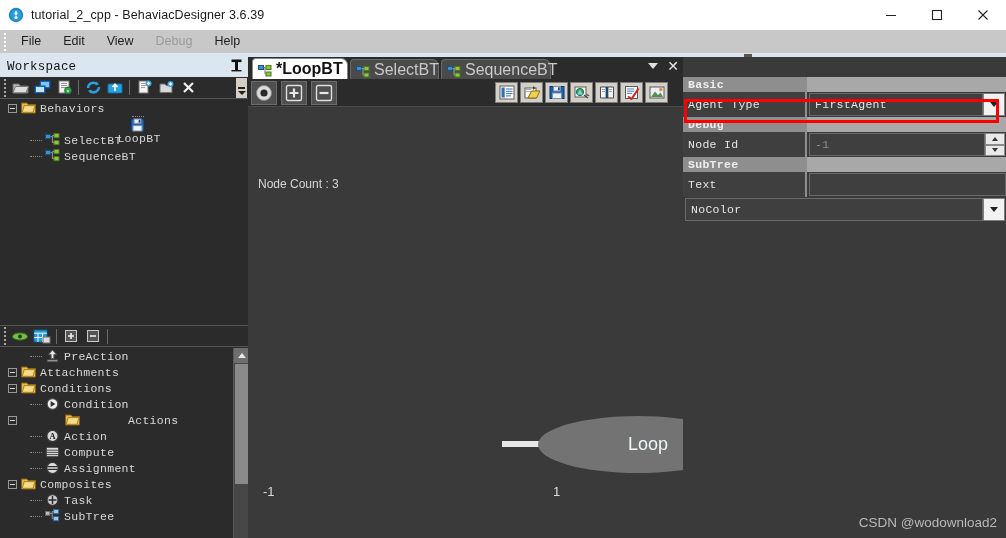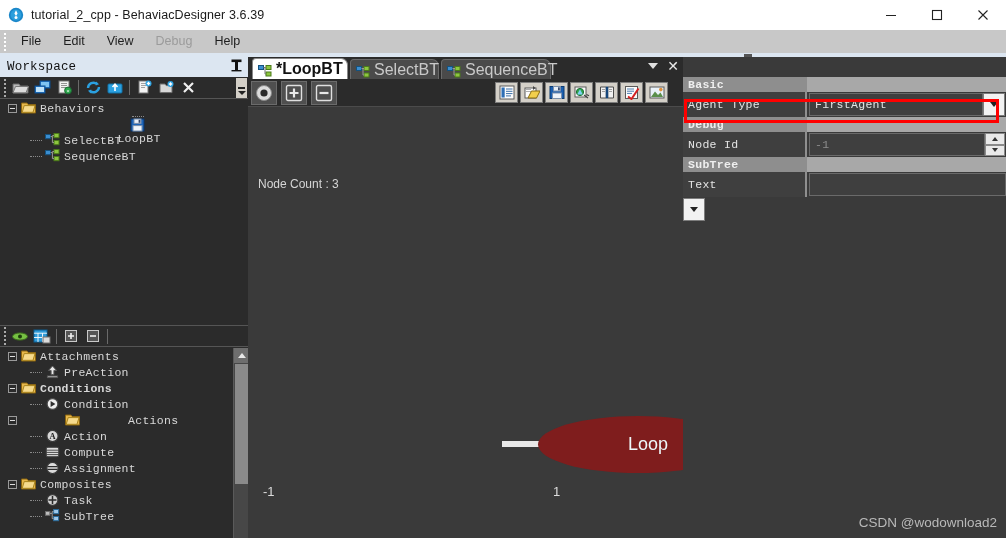--- a/index.html
+++ b/index.html
@@ -215,21 +215,21 @@
   .plus-toggle {
     position: absolute; left: 308px; top: 420px; width: 24px; height: 24px;
   }
   .plus-toggle::before, .plus-toggle::after {
     content: ""; position: absolute; background: #b9b9b9;
   }
   .plus-toggle::before { left: 9px; top: 0; width: 7px; height: 24px; }
   .plus-toggle::after  { left: 0; top: 9px; width: 24px; height: 7px; }
   .ellipse-node {
     position: absolute; left: 290px; top: 272px; width: 200px; height: 57px;
-    background: #7f1d1d; border-radius: 50%/50%;
+    background: #737373; border-radius: 50%/50%;
     display: flex; align-items: center; padding-left: 90px;
     font-size: 18px; color: #eef7f9;
   }
   .node-id-mid {
     position: absolute; left: 305px; top: 340px; font-size: 13px; color: #dcdcdc;
   }
 
   
   .watermark {
     position: absolute; right: 9px; bottom: 8px;
@@ -522,41 +522,41 @@
       <div class="tbi">
         <svg width="14" height="14" viewBox="0 0 14 14">
           <rect x="1.5" y="1.5" width="11" height="11" fill="#555" stroke="#c9c9c9"></rect>
           <path d="M4 7 H10" stroke="#f0f0f0" stroke-width="1.6"></path>
         </svg>
       </div>
       <div class="tb-sep"></div>
     </div>
 
     <div class="nl-tree">
+        <div class="trow" style="padding-left: 30px;">
+          <span class="dots" style="width: 12px; border-top: 1px dotted rgb(138, 138, 138); height: 1px; margin-right: 2px;"></span>
+          <span class="ico">
+            <svg width="15" height="14" viewBox="0 0 15 14">
+              <path d="M7.5 1 L11.5 5.4 H8.9 V9.6 H6.1 V5.4 H3.5 Z" fill="#e9e9e9" stroke="#5a5a5a"></path>
+              <rect x="2.4" y="11" width="10.2" height="1.6" fill="#cfcfcf" stroke="#5a5a5a"></rect>
+            </svg>
+          </span>
+          <span class="txt">PreAction</span>
+        </div>
         <div class="trow" style="padding-left: 8px;">
           <span class="tgl"></span>
           <span class="ico">
             <svg width="15" height="14" viewBox="0 0 15 14">
               <path d="M0.5 2 h5.5 l1.2 1.6 H14.5 v8.4 H0.5 Z" fill="#e8b84b" stroke="#8a6410"></path>
               <path d="M1.2 11.3 L3.2 4.6 H14 L12 11.3 Z" fill="#f6da8c" stroke="#a8831c"></path>
             </svg>
           </span>
           <span class="txt">Attachments</span>
         </div>
-        <div class="trow" style="padding-left: 30px;">
-          <span class="dots" style="width: 12px; border-top: 1px dotted rgb(138, 138, 138); height: 1px; margin-right: 2px;"></span>
-          <span class="ico">
-            <svg width="15" height="14" viewBox="0 0 15 14">
-              <path d="M7.5 1 L11.5 5.4 H8.9 V9.6 H6.1 V5.4 H3.5 Z" fill="#e9e9e9" stroke="#5a5a5a"></path>
-              <rect x="2.4" y="11" width="10.2" height="1.6" fill="#cfcfcf" stroke="#5a5a5a"></rect>
-            </svg>
-          </span>
-          <span class="txt">PreAction</span>
-        </div>
-        <div class="trow" style="padding-left: 8px; font-weight: bold;">
+        <div class="trow" style="padding-left: 8px;">
           <span class="tgl"></span>
           <span class="ico">
             <svg width="15" height="14" viewBox="0 0 15 14">
               <path d="M0.5 2 h5.5 l1.2 1.6 H14.5 v8.4 H0.5 Z" fill="#e8b84b" stroke="#8a6410"></path>
               <path d="M1.2 11.3 L3.2 4.6 H14 L12 11.3 Z" fill="#f6da8c" stroke="#a8831c"></path>
             </svg>
           </span>
           <span class="txt">Conditions</span>
         </div>
         <div class="trow" style="padding-left: 30px;">
@@ -821,20 +821,21 @@
       <div class="grp-row">
         <div class="nm">SubTree</div>
       </div>
 
       <div class="pr-row">
         <div class="nm">Text</div>
         <div class="val blank"></div>
       </div>
 
       <div class="pr-row">
+        <div class="val">NoColor</div>
         <div class="dd-btn">
             <div class="tri"></div>
           </div>
       </div>
     </div>
 
     <div class="agent-highlight" style="border-color: rgb(255, 0, 0);"></div>
   </div>
 
   <div class="watermark">CSDN @wodownload2</div>

